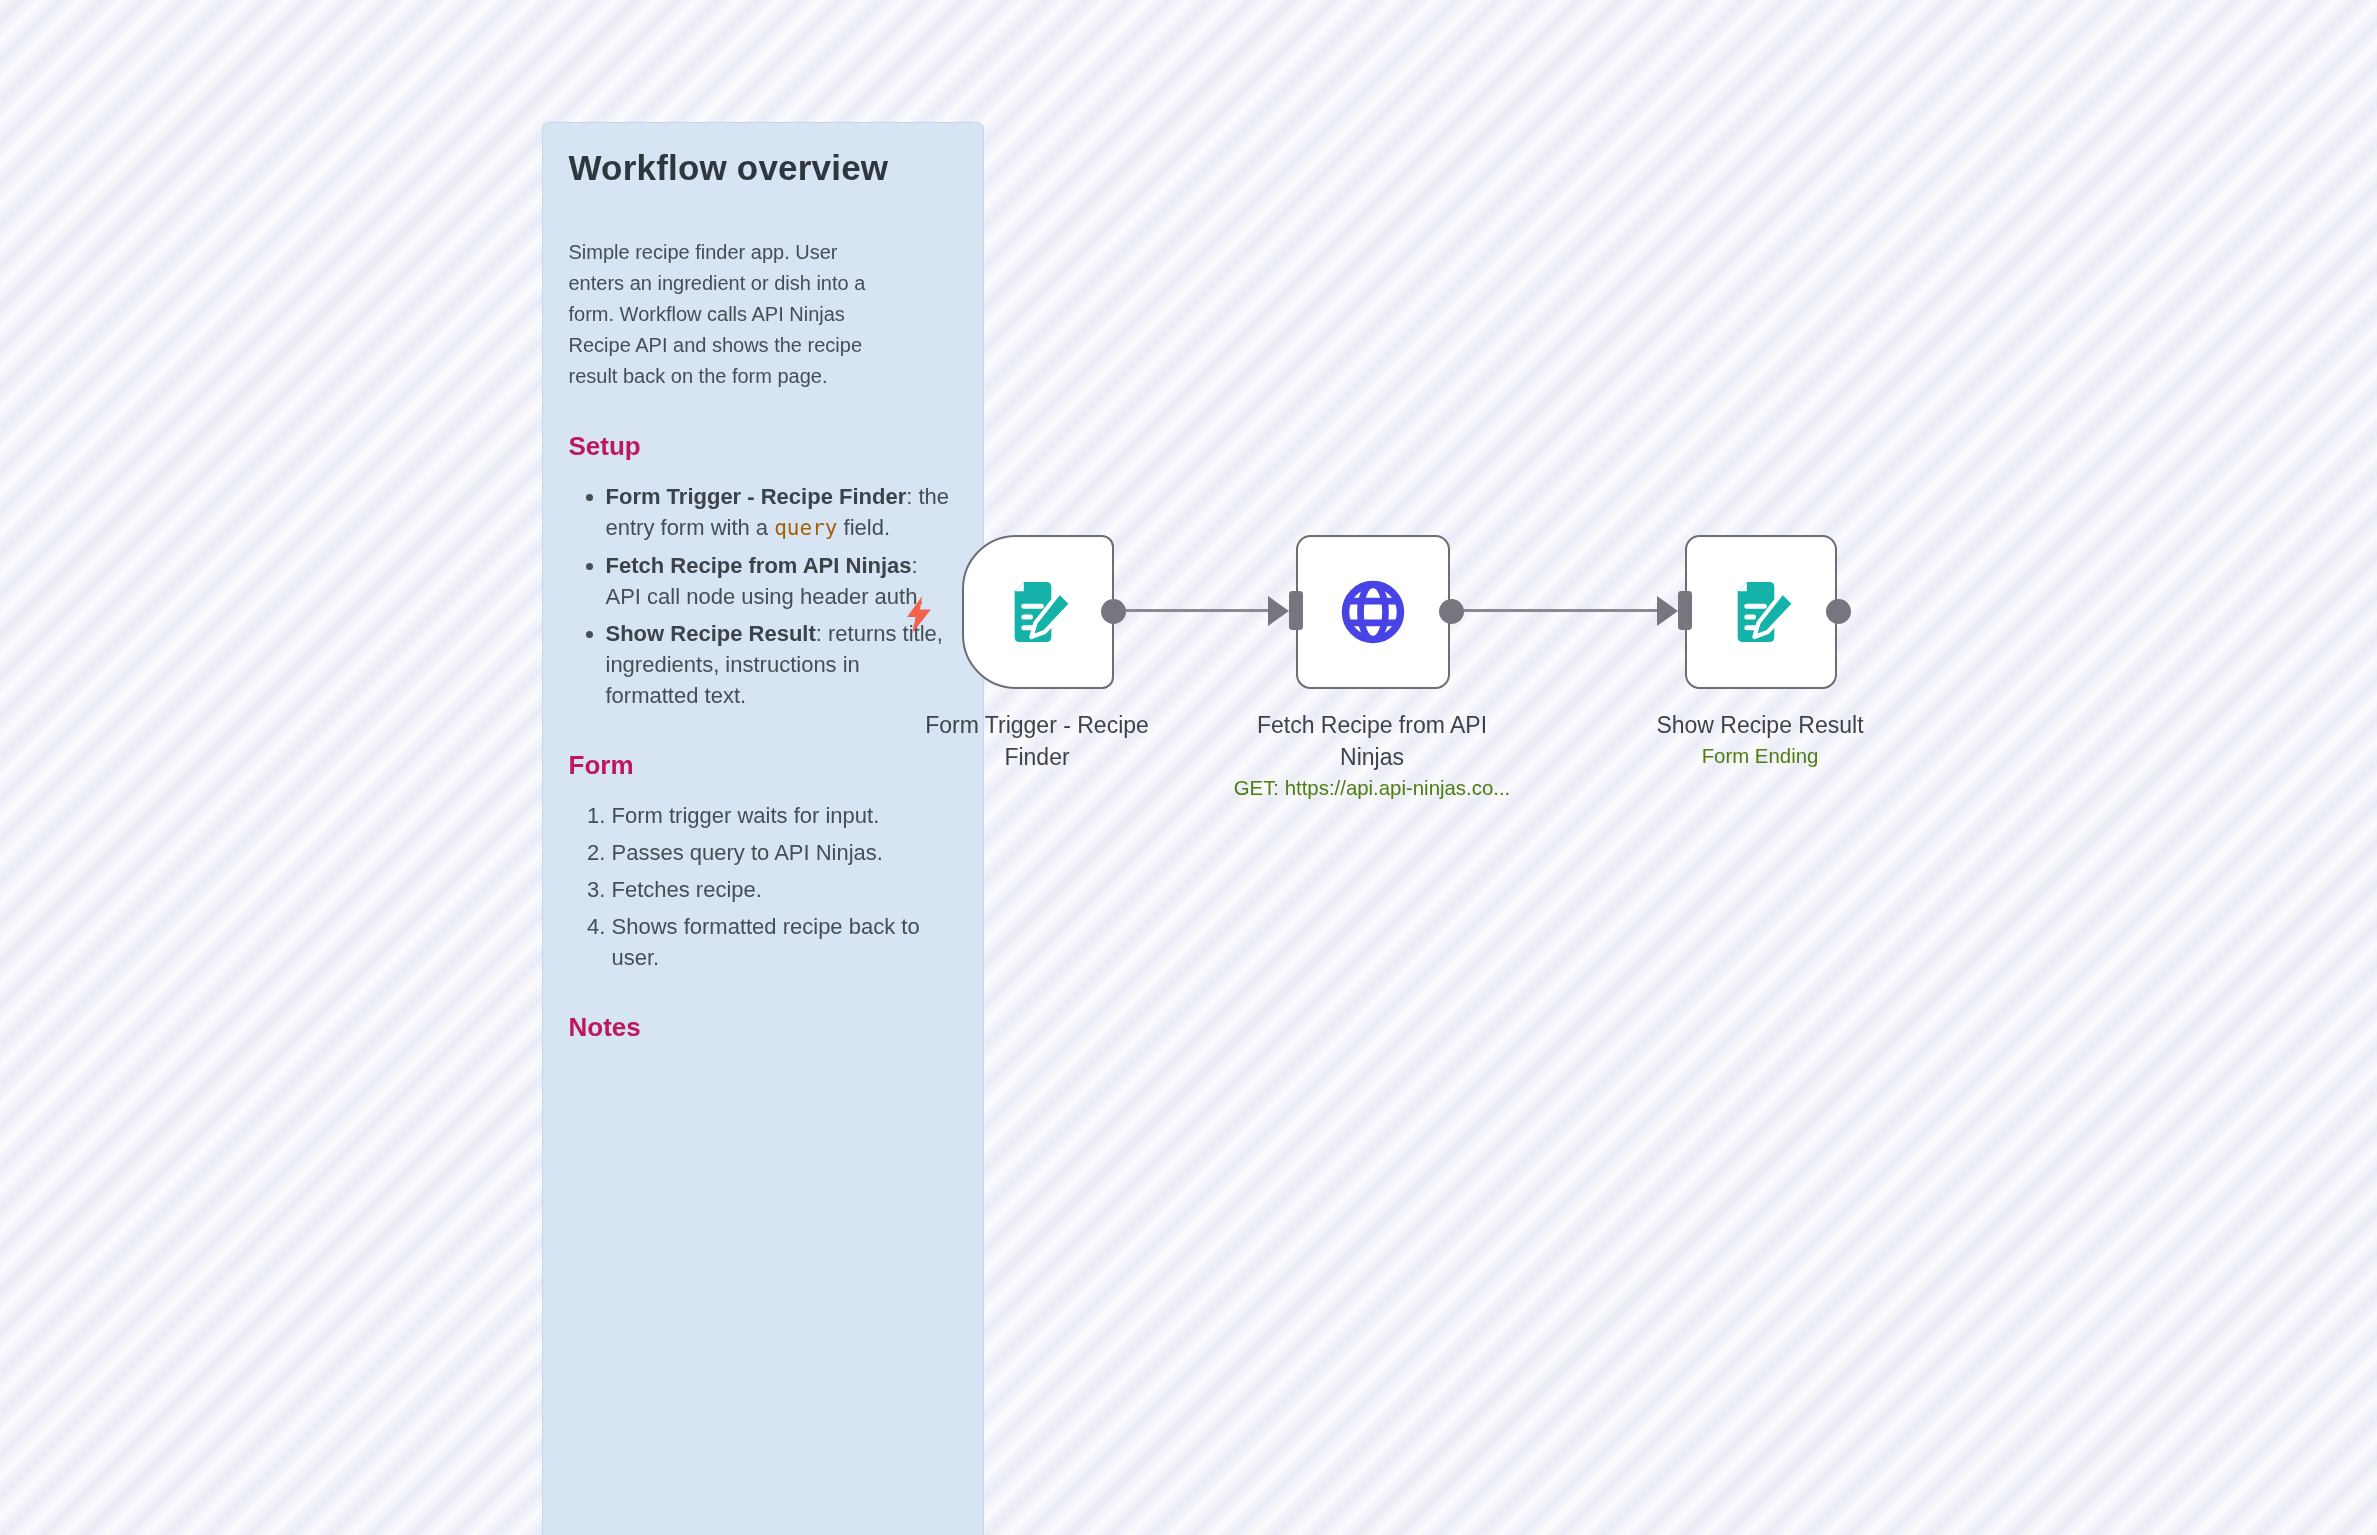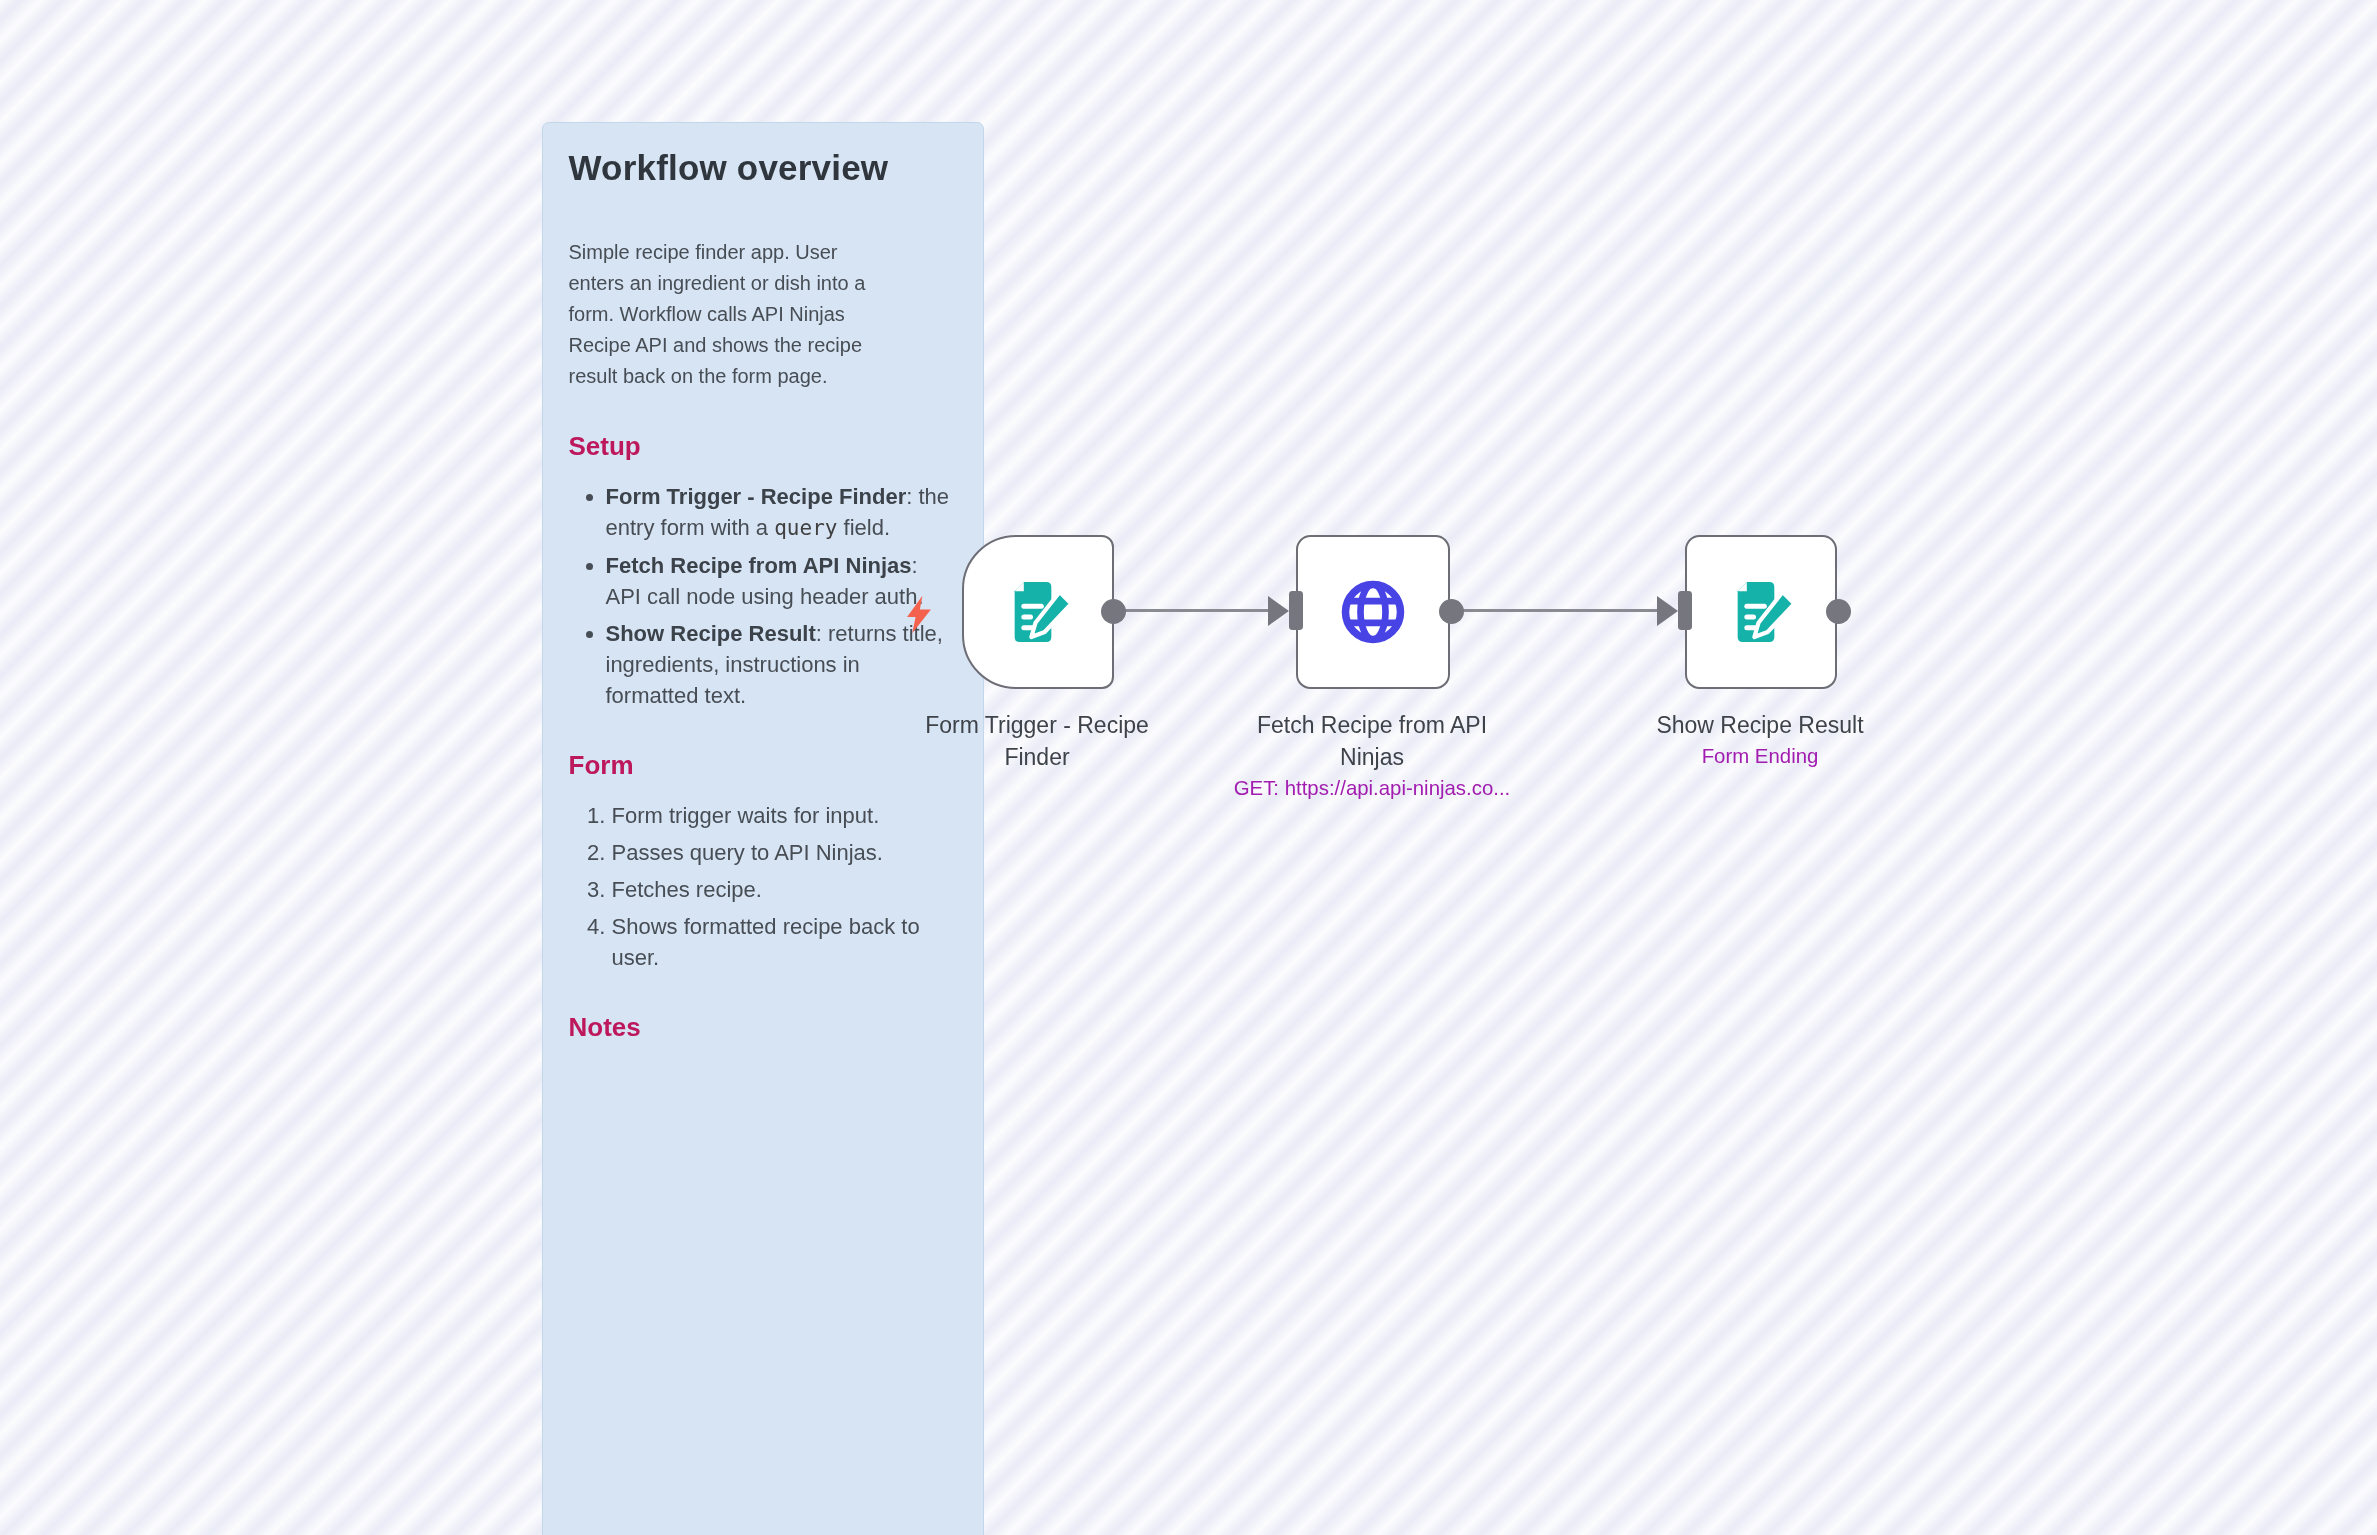--- a/index.html
+++ b/index.html
@@ -19,39 +19,39 @@
   }
   .sticky h1 { font-size:35px; font-weight:700; color:#30363d; margin:5px 0 49px 0; letter-spacing:0.2px; }
   .sticky p  { font-size:20px; line-height:31px; }
   .sticky h2 { font-size:26px; font-weight:700; color:#be185d; margin:39px 0 19px 0; }
   .sticky ul { list-style:disc;    padding-left:37px; }
   .sticky ol { list-style:decimal; padding-left:43px; }
   .sticky li { font-size:22px; line-height:31px; margin-bottom:6px; }
   .sticky li b { font-weight:700; color:#3c424a; }
   .sticky code {
     font-family:"DejaVu Sans Mono", monospace;
-    color:#404040; font-size:21px;
+    color:#a16207; font-size:21px;
   }
   .preline { white-space:pre-line; }
 
   
   .node {
     position:absolute; top:535px; width:152px; height:154px;
     background:#fff; border:2.6px solid #6d6d76; z-index:3;
     display:flex; align-items:center; justify-content:center;
   }
   .node.trigger { border-radius:54px 12px 12px 54px; }
   .node.square  { border-radius:14.5px; }
 
   .node-label { position:absolute; top:709px; width:374px; text-align:center; z-index:3; }
   .node-title {
     max-width:265px; margin:0 auto; font-size:23px; line-height:32px;
     font-weight:500; color:#3e434a;
   }
-  .node-subtitle { margin-top:4.3px; font-size:20.4px; color:#a21caf; font-weight:400; }
+  .node-subtitle { margin-top:4.3px; font-size:20.4px; color:#4d7c0f; font-weight:400; }
 
   
   .conn-line   { position:absolute; top:609px; height:3.4px; background:#8a8a93; z-index:2; }
   .conn-circle { position:absolute; top:599px; width:25px; height:25px; border-radius:50%;
                  background:#76767f; z-index:4; }
   .conn-tri    { position:absolute; top:596px; width:0; height:0; z-index:4;
                  border-top:15.3px solid transparent; border-bottom:15.3px solid transparent;
                  border-left:21px solid #76767f; }
   .conn-bar    { position:absolute; top:591px; width:13.6px; height:39px; border-radius:3.4px;
                  background:#76767f; z-index:4; }

